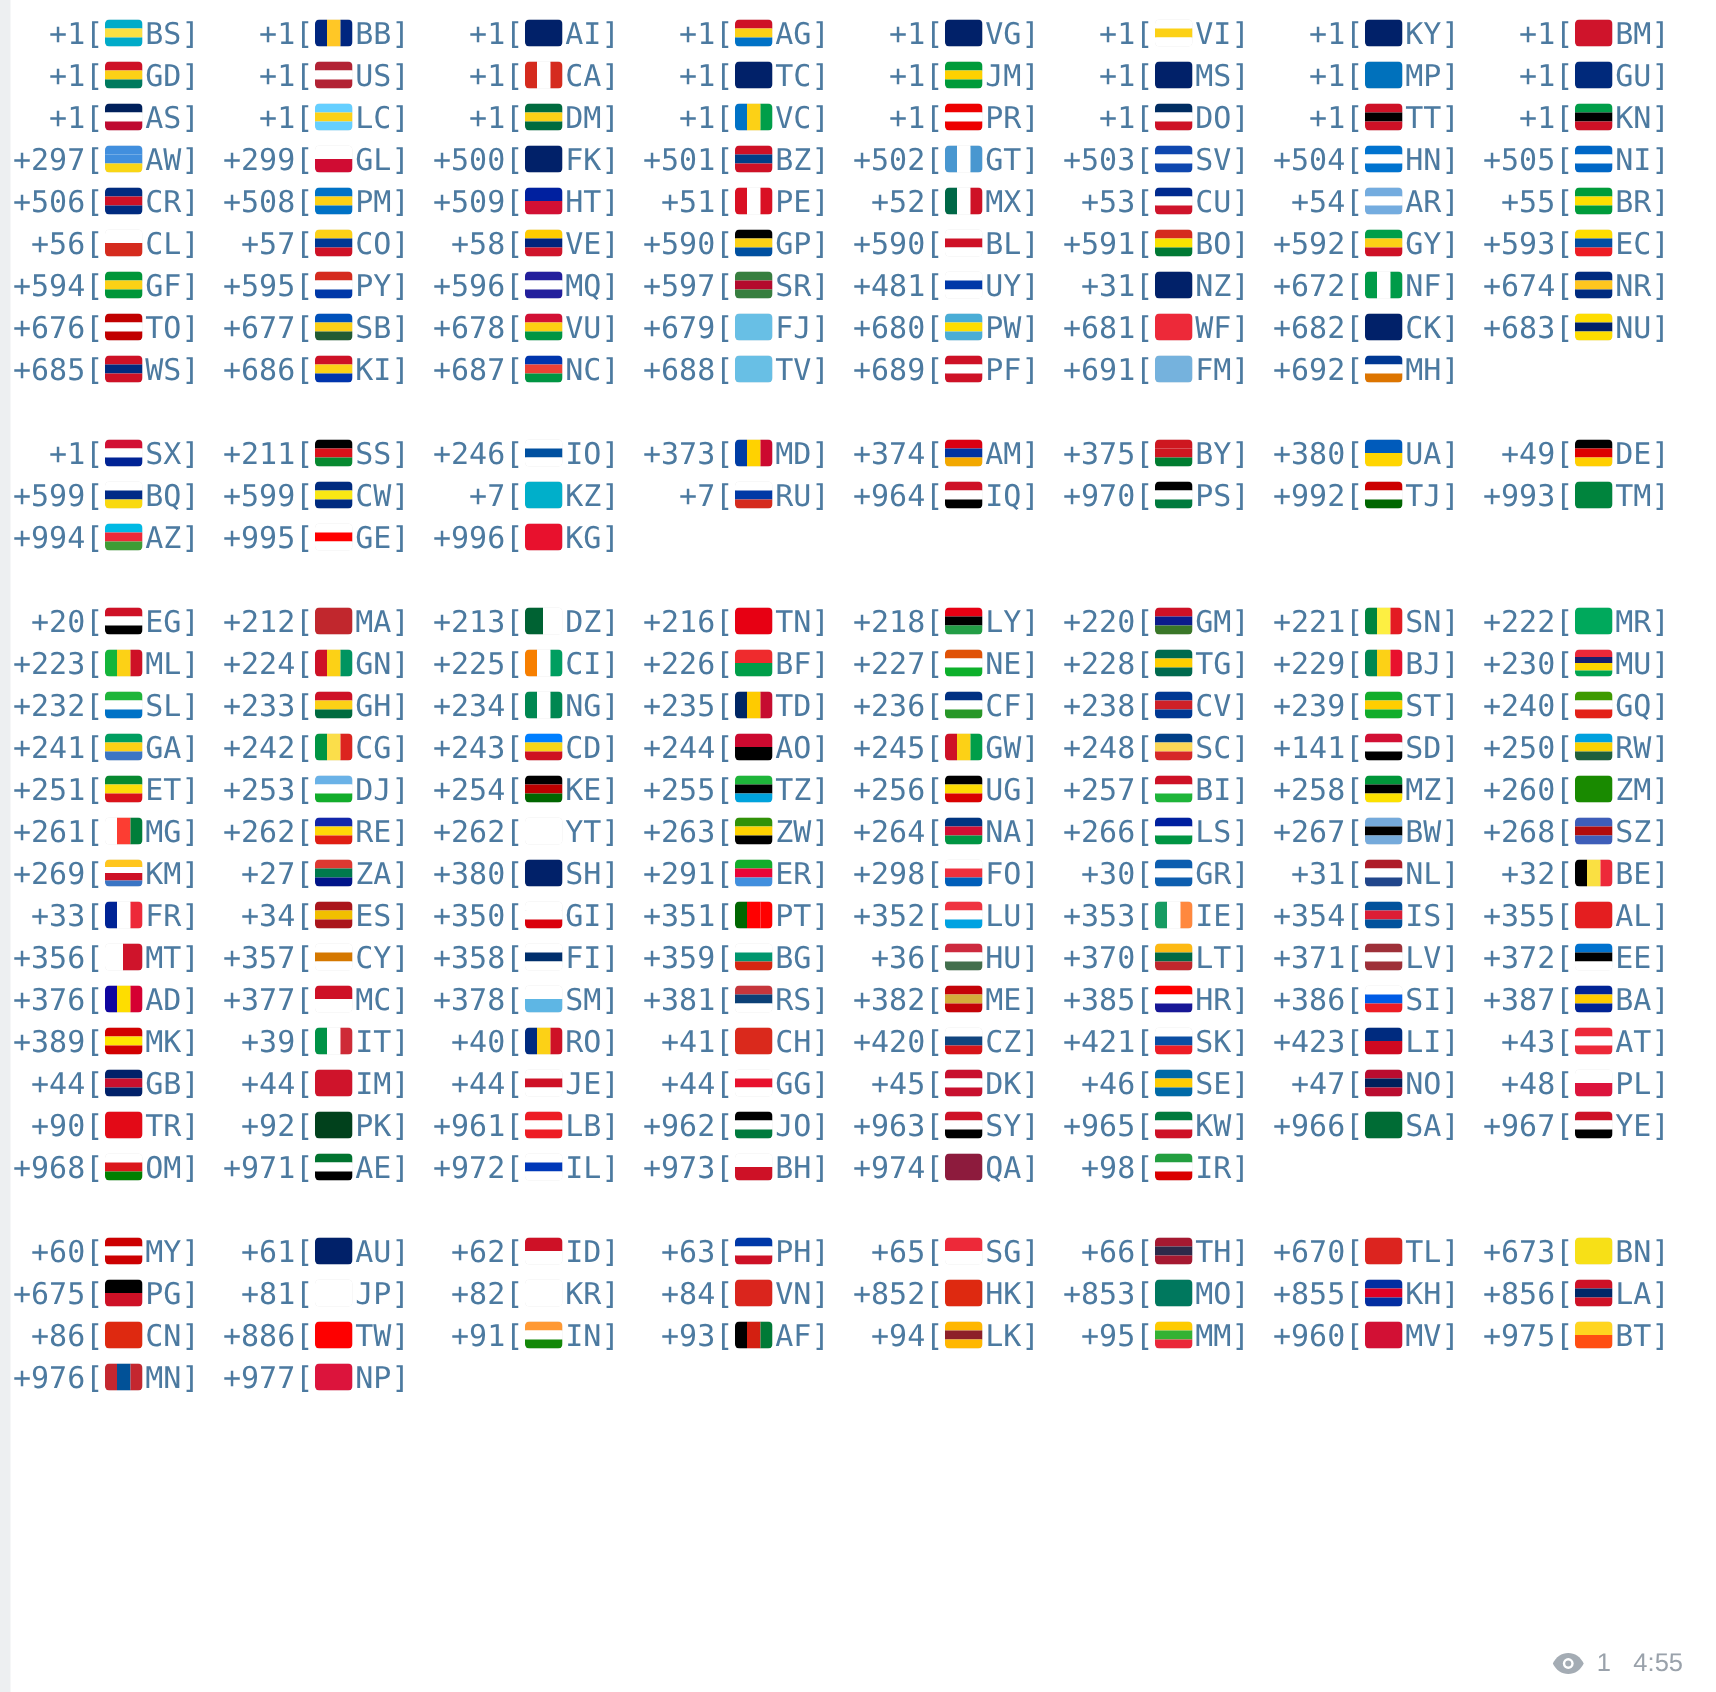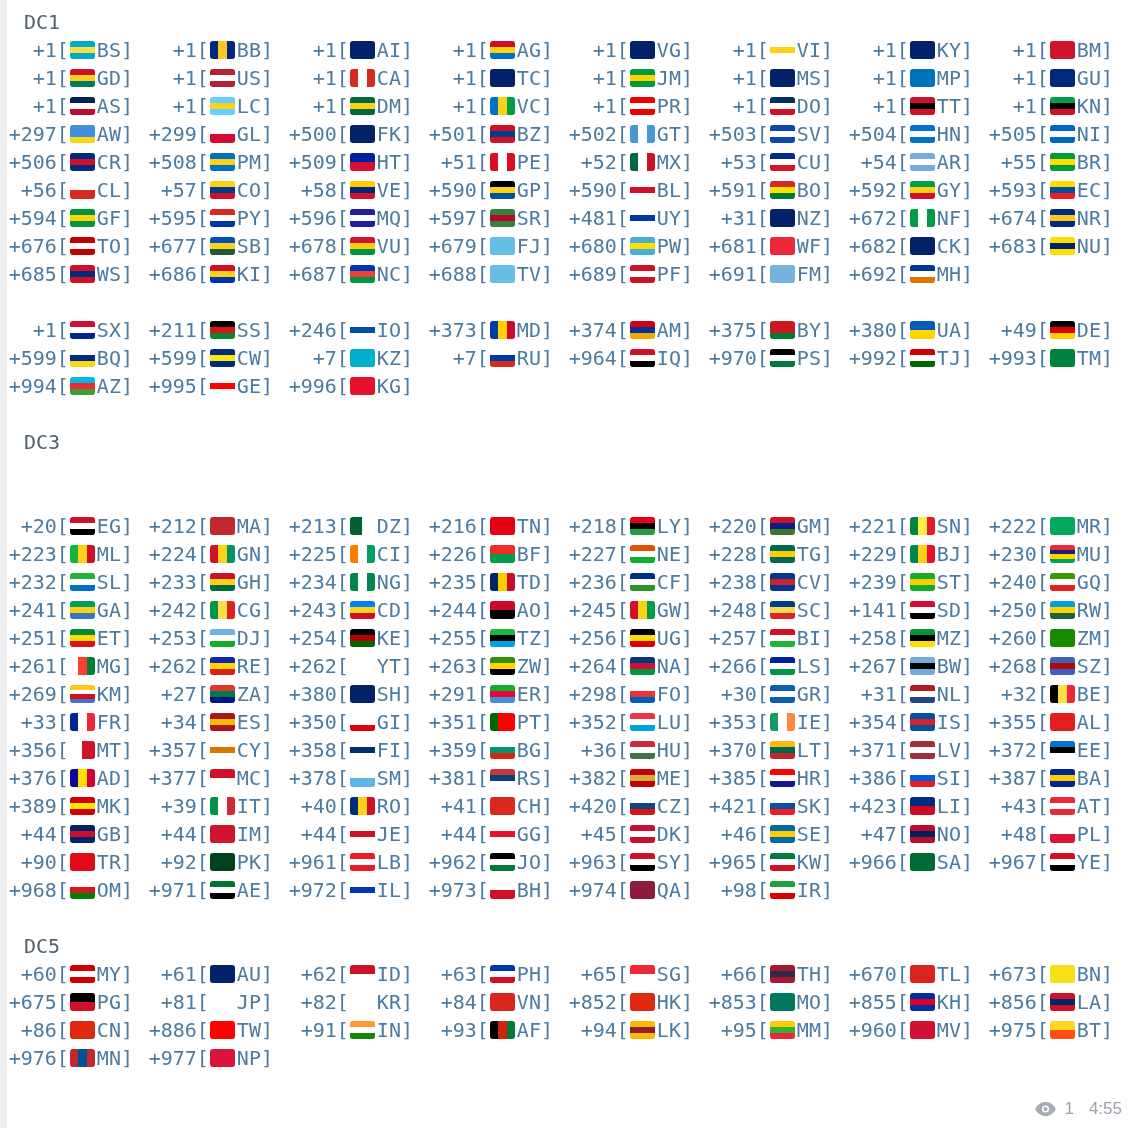--- a/index.html
+++ b/index.html
@@ -24,21 +24,20 @@
   .footer .views{margin-right:15px;}
 </style>
 </head>
 <body>
 
 <div class="gutter"></div>
 
 <div class="message">
   <div id="sections">
       <div class="section">
-        <div class="dc-header">DC1</div>
         <div class="grid">
           <span class="cell"><span class="code">+1</span><span class="bracket">[</span><span class="flag"><span style="background: rgb(0, 171, 201);"></span><span style="background: rgb(250, 224, 66);"></span><span style="background: rgb(0, 171, 201);"></span></span><span class="cc">BS</span><span class="bracket">]</span></span>
           <span class="cell"><span class="code">+1</span><span class="bracket">[</span><span class="flag v"><span style="background: rgb(0, 38, 127);"></span><span style="background: rgb(255, 199, 38);"></span><span style="background: rgb(0, 38, 127);"></span></span><span class="cc">BB</span><span class="bracket">]</span></span>
           <span class="cell"><span class="code">+1</span><span class="bracket">[</span><span class="flag"><span style="background: rgb(1, 33, 105);"></span></span><span class="cc">AI</span><span class="bracket">]</span></span>
           <span class="cell"><span class="code">+1</span><span class="bracket">[</span><span class="flag"><span style="background: rgb(206, 17, 38);"></span><span style="background: rgb(252, 209, 22);"></span><span style="background: rgb(0, 114, 198);"></span></span><span class="cc">AG</span><span class="bracket">]</span></span>
           <span class="cell"><span class="code">+1</span><span class="bracket">[</span><span class="flag"><span style="background: rgb(1, 33, 105);"></span></span><span class="cc">VG</span><span class="bracket">]</span></span>
           <span class="cell"><span class="code">+1</span><span class="bracket">[</span><span class="flag"><span style="background: rgb(255, 255, 255);"></span><span style="background: rgb(252, 209, 22);"></span><span style="background: rgb(255, 255, 255);"></span></span><span class="cc">VI</span><span class="bracket">]</span></span>
           <span class="cell"><span class="code">+1</span><span class="bracket">[</span><span class="flag"><span style="background: rgb(1, 33, 105);"></span></span><span class="cc">KY</span><span class="bracket">]</span></span>
           <span class="cell"><span class="code">+1</span><span class="bracket">[</span><span class="flag"><span style="background: rgb(207, 20, 43);"></span></span><span class="cc">BM</span><span class="bracket">]</span></span>
           <span class="cell"><span class="code">+1</span><span class="bracket">[</span><span class="flag"><span style="background: rgb(206, 17, 38);"></span><span style="background: rgb(252, 209, 22);"></span><span style="background: rgb(0, 122, 94);"></span></span><span class="cc">GD</span><span class="bracket">]</span></span>
@@ -121,24 +120,20 @@
           <span class="cell"><span class="code">+7</span><span class="bracket">[</span><span class="flag"><span style="background: rgb(0, 175, 202);"></span></span><span class="cc">KZ</span><span class="bracket">]</span></span>
           <span class="cell"><span class="code">+7</span><span class="bracket">[</span><span class="flag"><span style="background: rgb(255, 255, 255);"></span><span style="background: rgb(0, 57, 166);"></span><span style="background: rgb(213, 43, 30);"></span></span><span class="cc">RU</span><span class="bracket">]</span></span>
           <span class="cell"><span class="code">+964</span><span class="bracket">[</span><span class="flag"><span style="background: rgb(206, 17, 38);"></span><span style="background: rgb(255, 255, 255);"></span><span style="background: rgb(0, 0, 0);"></span></span><span class="cc">IQ</span><span class="bracket">]</span></span>
           <span class="cell"><span class="code">+970</span><span class="bracket">[</span><span class="flag"><span style="background: rgb(0, 0, 0);"></span><span style="background: rgb(255, 255, 255);"></span><span style="background: rgb(0, 122, 61);"></span></span><span class="cc">PS</span><span class="bracket">]</span></span>
           <span class="cell"><span class="code">+992</span><span class="bracket">[</span><span class="flag"><span style="background: rgb(204, 0, 0);"></span><span style="background: rgb(255, 255, 255);"></span><span style="background: rgb(0, 102, 0);"></span></span><span class="cc">TJ</span><span class="bracket">]</span></span>
           <span class="cell"><span class="code">+993</span><span class="bracket">[</span><span class="flag"><span style="background: rgb(0, 132, 61);"></span></span><span class="cc">TM</span><span class="bracket">]</span></span>
           <span class="cell"><span class="code">+994</span><span class="bracket">[</span><span class="flag"><span style="background: rgb(0, 185, 228);"></span><span style="background: rgb(237, 41, 57);"></span><span style="background: rgb(63, 156, 53);"></span></span><span class="cc">AZ</span><span class="bracket">]</span></span>
           <span class="cell"><span class="code">+995</span><span class="bracket">[</span><span class="flag"><span style="background: rgb(255, 255, 255);"></span><span style="background: rgb(255, 0, 0);"></span><span style="background: rgb(255, 255, 255);"></span></span><span class="cc">GE</span><span class="bracket">]</span></span>
           <span class="cell"><span class="code">+996</span><span class="bracket">[</span><span class="flag"><span style="background: rgb(232, 17, 45);"></span></span><span class="cc">KG</span><span class="bracket">]</span></span>
         </div>
-      </div>
-      <div class="section empty">
-        <div class="dc-header">DC3</div>
-        <div class="grid"></div>
       </div>
       <div class="section">
         <div class="grid">
           <span class="cell"><span class="code">+20</span><span class="bracket">[</span><span class="flag"><span style="background: rgb(206, 17, 38);"></span><span style="background: rgb(255, 255, 255);"></span><span style="background: rgb(0, 0, 0);"></span></span><span class="cc">EG</span><span class="bracket">]</span></span>
           <span class="cell"><span class="code">+212</span><span class="bracket">[</span><span class="flag"><span style="background: rgb(193, 39, 45);"></span></span><span class="cc">MA</span><span class="bracket">]</span></span>
           <span class="cell"><span class="code">+213</span><span class="bracket">[</span><span class="flag v"><span style="background: rgb(0, 98, 51);"></span><span style="background: rgb(255, 255, 255);"></span></span><span class="cc">DZ</span><span class="bracket">]</span></span>
           <span class="cell"><span class="code">+216</span><span class="bracket">[</span><span class="flag"><span style="background: rgb(231, 0, 19);"></span></span><span class="cc">TN</span><span class="bracket">]</span></span>
           <span class="cell"><span class="code">+218</span><span class="bracket">[</span><span class="flag"><span style="background: rgb(231, 0, 19);"></span><span style="background: rgb(0, 0, 0);"></span><span style="background: rgb(35, 158, 70);"></span></span><span class="cc">LY</span><span class="bracket">]</span></span>
           <span class="cell"><span class="code">+220</span><span class="bracket">[</span><span class="flag"><span style="background: rgb(206, 17, 38);"></span><span style="background: rgb(12, 28, 140);"></span><span style="background: rgb(58, 119, 40);"></span></span><span class="cc">GM</span><span class="bracket">]</span></span>
           <span class="cell"><span class="code">+221</span><span class="bracket">[</span><span class="flag v"><span style="background: rgb(0, 133, 63);"></span><span style="background: rgb(253, 239, 66);"></span><span style="background: rgb(227, 27, 35);"></span></span><span class="cc">SN</span><span class="bracket">]</span></span>
@@ -241,21 +236,20 @@
           <span class="cell"><span class="code">+967</span><span class="bracket">[</span><span class="flag"><span style="background: rgb(206, 17, 38);"></span><span style="background: rgb(255, 255, 255);"></span><span style="background: rgb(0, 0, 0);"></span></span><span class="cc">YE</span><span class="bracket">]</span></span>
           <span class="cell"><span class="code">+968</span><span class="bracket">[</span><span class="flag"><span style="background: rgb(255, 255, 255);"></span><span style="background: rgb(219, 22, 27);"></span><span style="background: rgb(0, 128, 0);"></span></span><span class="cc">OM</span><span class="bracket">]</span></span>
           <span class="cell"><span class="code">+971</span><span class="bracket">[</span><span class="flag"><span style="background: rgb(0, 115, 47);"></span><span style="background: rgb(255, 255, 255);"></span><span style="background: rgb(0, 0, 0);"></span></span><span class="cc">AE</span><span class="bracket">]</span></span>
           <span class="cell"><span class="code">+972</span><span class="bracket">[</span><span class="flag"><span style="background: rgb(255, 255, 255);"></span><span style="background: rgb(0, 56, 184);"></span><span style="background: rgb(255, 255, 255);"></span></span><span class="cc">IL</span><span class="bracket">]</span></span>
           <span class="cell"><span class="code">+973</span><span class="bracket">[</span><span class="flag"><span style="background: rgb(255, 255, 255);"></span><span style="background: rgb(206, 17, 38);"></span></span><span class="cc">BH</span><span class="bracket">]</span></span>
           <span class="cell"><span class="code">+974</span><span class="bracket">[</span><span class="flag"><span style="background: rgb(141, 27, 61);"></span></span><span class="cc">QA</span><span class="bracket">]</span></span>
           <span class="cell"><span class="code">+98</span><span class="bracket">[</span><span class="flag"><span style="background: rgb(35, 159, 64);"></span><span style="background: rgb(255, 255, 255);"></span><span style="background: rgb(218, 0, 0);"></span></span><span class="cc">IR</span><span class="bracket">]</span></span>
         </div>
       </div>
       <div class="section">
-        <div class="dc-header">DC5</div>
         <div class="grid">
           <span class="cell"><span class="code">+60</span><span class="bracket">[</span><span class="flag"><span style="background: rgb(204, 0, 1);"></span><span style="background: rgb(255, 255, 255);"></span><span style="background: rgb(204, 0, 1);"></span></span><span class="cc">MY</span><span class="bracket">]</span></span>
           <span class="cell"><span class="code">+61</span><span class="bracket">[</span><span class="flag"><span style="background: rgb(1, 33, 105);"></span></span><span class="cc">AU</span><span class="bracket">]</span></span>
           <span class="cell"><span class="code">+62</span><span class="bracket">[</span><span class="flag"><span style="background: rgb(206, 17, 38);"></span><span style="background: rgb(255, 255, 255);"></span></span><span class="cc">ID</span><span class="bracket">]</span></span>
           <span class="cell"><span class="code">+63</span><span class="bracket">[</span><span class="flag"><span style="background: rgb(0, 56, 168);"></span><span style="background: rgb(255, 255, 255);"></span><span style="background: rgb(206, 17, 38);"></span></span><span class="cc">PH</span><span class="bracket">]</span></span>
           <span class="cell"><span class="code">+65</span><span class="bracket">[</span><span class="flag"><span style="background: rgb(237, 41, 57);"></span><span style="background: rgb(255, 255, 255);"></span></span><span class="cc">SG</span><span class="bracket">]</span></span>
           <span class="cell"><span class="code">+66</span><span class="bracket">[</span><span class="flag"><span style="background: rgb(165, 25, 49);"></span><span style="background: rgb(45, 42, 74);"></span><span style="background: rgb(165, 25, 49);"></span></span><span class="cc">TH</span><span class="bracket">]</span></span>
           <span class="cell"><span class="code">+670</span><span class="bracket">[</span><span class="flag"><span style="background: rgb(220, 36, 31);"></span></span><span class="cc">TL</span><span class="bracket">]</span></span>
           <span class="cell"><span class="code">+673</span><span class="bracket">[</span><span class="flag"><span style="background: rgb(247, 224, 23);"></span></span><span class="cc">BN</span><span class="bracket">]</span></span>
           <span class="cell"><span class="code">+675</span><span class="bracket">[</span><span class="flag"><span style="background: rgb(0, 0, 0);"></span><span style="background: rgb(206, 17, 38);"></span></span><span class="cc">PG</span><span class="bracket">]</span></span>

